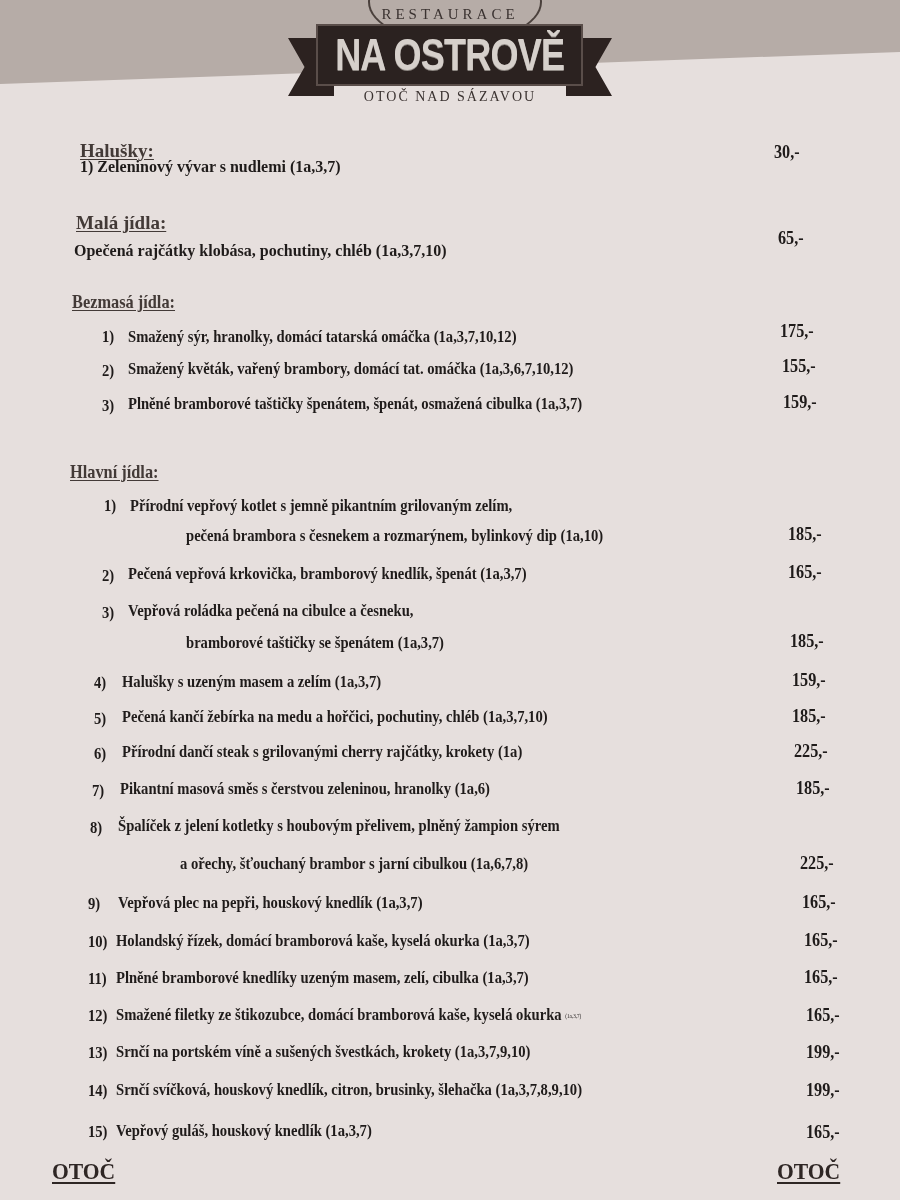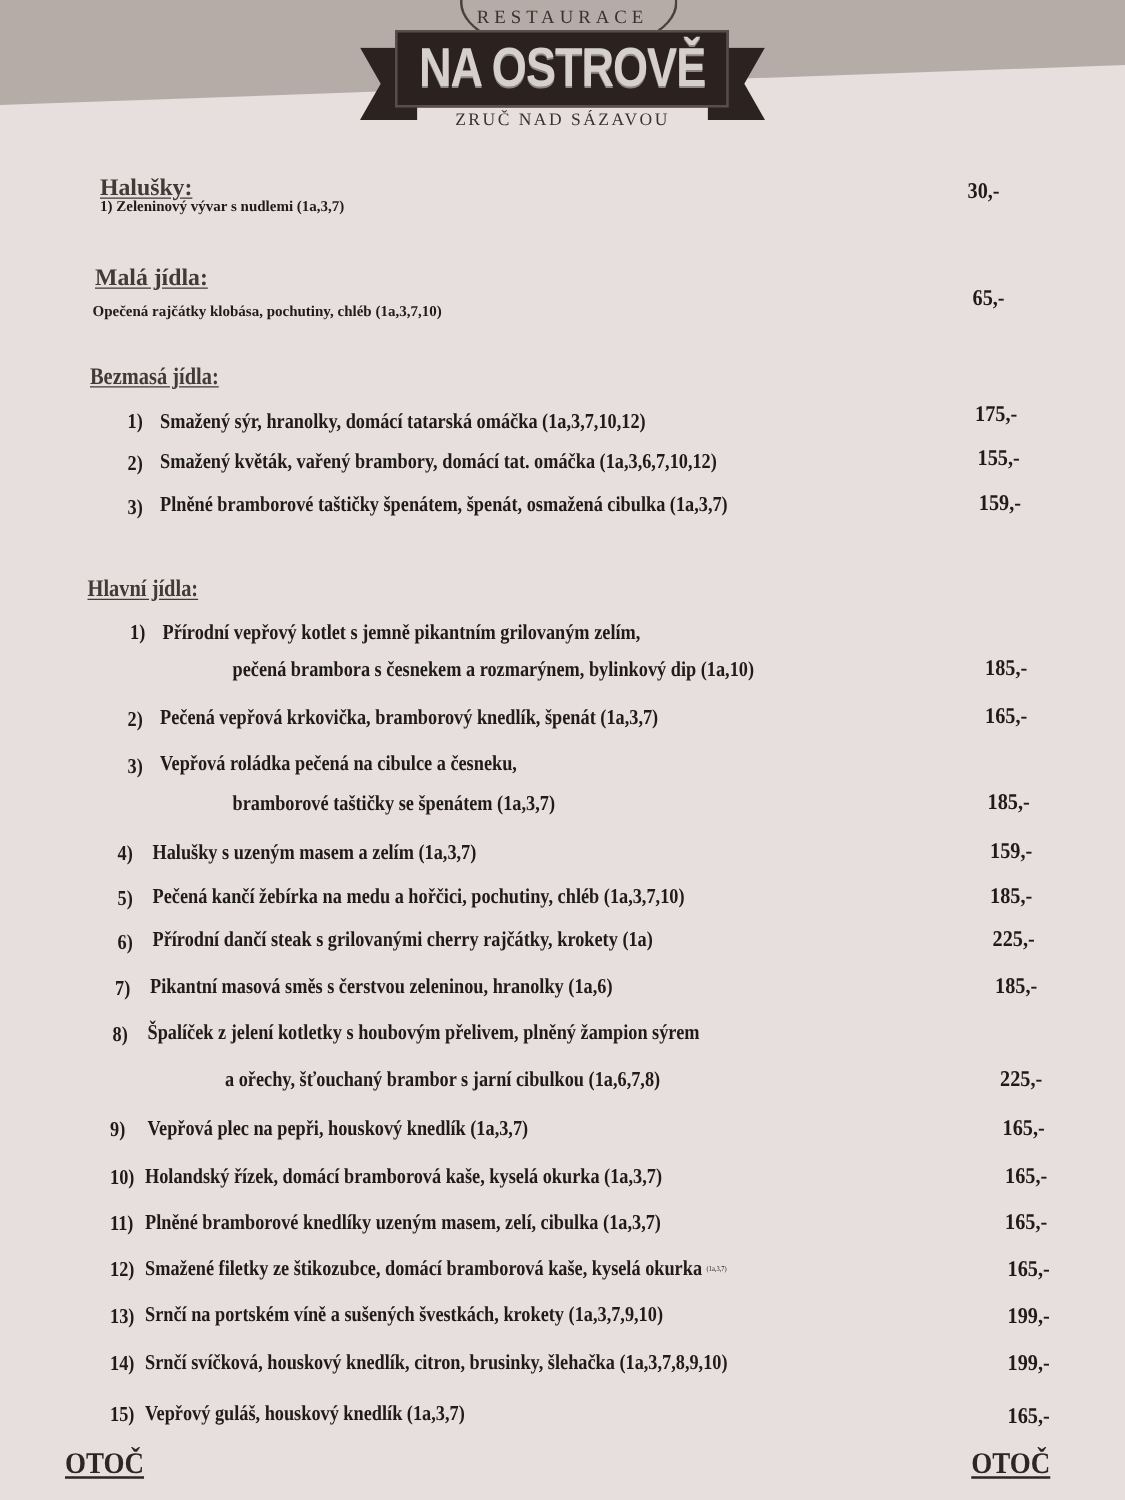--- a/index.html
+++ b/index.html
@@ -51,21 +51,21 @@
   
   .heading {
     position:absolute; font-weight:bold; font-size:19px; color:#433a37;
     text-decoration:underline; text-underline-offset:2px;
   }
   .heading.cond { transform-origin:left top; transform:scaleX(0.86); }
   .line {
     position:absolute; font-weight:bold; font-size:17px; white-space:nowrap;
     transform-origin:left top; transform:scaleX(0.86); color:#1f1b1a;
   }
-  .line.wide { transform:none; font-size:12px; }
+  .line.wide { transform:none; font-size:16px; }
   .price {
     position:absolute; font-weight:bold; font-size:18px; white-space:nowrap;
     transform-origin:left top; transform:scaleX(0.9);
   }
   .tiny { font-size:6px; font-weight:normal; vertical-align:middle; }
   .footer-link {
     position:absolute; top:1158px; font-weight:bold; font-size:24px;
     text-decoration:underline; text-decoration-thickness:2px;
     text-underline-offset:3px; color:#2e2624;
     transform-origin:left top; transform:scaleX(0.9);
@@ -78,21 +78,21 @@
 <div class="paper"></div>
 
 <div>
   <div class="logo-arc"></div>
   <div class="logo-restaurace">RESTAURACE</div>
   <div class="ribbon-tail left"></div>
   <div class="ribbon-tail right"></div>
   <div class="ribbon">
     <span class="ribbon-title">NA OSTROVĚ</span>
   </div>
-  <div class="logo-city">ZRUČ NAD SÁZAVOU</div>
+  <div class="logo-city">OTOČ NAD SÁZAVOU</div>
 </div>
 
 <div class="heading" style="left:80px;top:140px;">Halušky:</div>
 <div class="line wide" style="left:80px;top:158px;">1) Zeleninový vývar s nudlemi (1a,3,7)</div>
 <div class="price" style="left:774px;top:142px;">30,-</div>
 
 <div class="heading" style="left:76px;top:212px;">Malá jídla:</div>
 <div class="line wide" style="left:74px;top:242px;">Opečená rajčátky klobása, pochutiny, chléb (1a,3,7,10)</div>
 <div class="price" style="left:778px;top:228px;">65,-</div>
 

